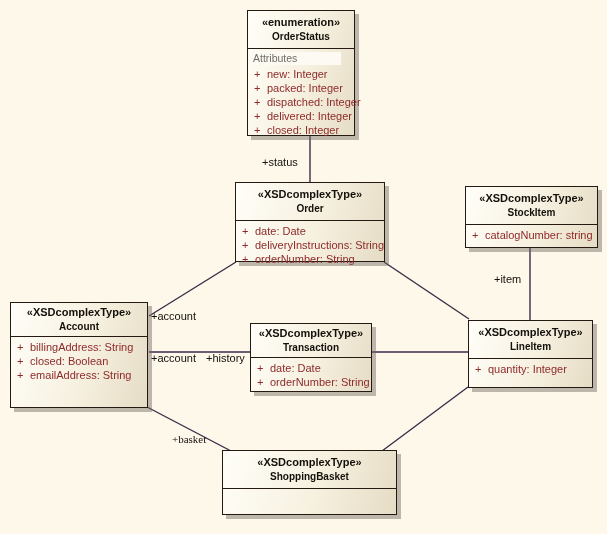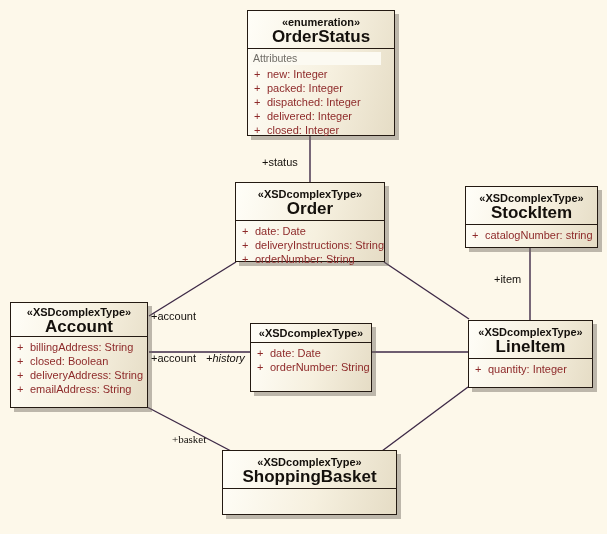--- a/index.html
+++ b/index.html
@@ -12,21 +12,21 @@
   svg.wires line { stroke:#3e2a47; stroke-width:1.4; }
 
   .uml-class {
     position:absolute; box-sizing:border-box;
     border:1.5px solid #241a12;
     background:linear-gradient(105deg,#fffef8 0%,#f6f0df 55%,#e5dcc5 100%);
     box-shadow:4px 4px 0 rgba(110,104,95,0.45);
   }
   .hdr { text-align:center; padding:4px 2px 4px; border-bottom:1.5px solid #241a12; }
   .stereo { font-size:11px; font-weight:bold; color:#14100c; line-height:14px; white-space:nowrap; }
-  .cname  { font-size:17px; font-weight:bold; color:#14100c; line-height:15px; white-space:nowrap; }
+  .cname  { font-size:10px; font-weight:bold; color:#14100c; line-height:15px; white-space:nowrap; }
   .cbody  { padding:3px 0 2px; }
   .comp-label {
     font-size:10.5px; color:#6f6c66; background:#fcfaf2;
     margin:0 13px 2px 3px; padding:0 2px; line-height:13px;
   }
   .attr { font-size:11px; color:#8e2a2a; line-height:14px; padding:0 13px 0 6px; white-space:nowrap; }
   .attr .plus { display:inline-block; width:13px; }
 
   .conn-label { position:absolute; font-size:11px; color:#14100c; line-height:12px; white-space:nowrap;margin-top:16px; }
 </style>
@@ -39,21 +39,21 @@
     <line x1="310" y1="136" x2="310" y2="183"></line>
     <line x1="236" y1="262" x2="149" y2="316"></line>
     <line x1="149" y1="352" x2="251" y2="352"></line>
     <line x1="372" y1="352" x2="469" y2="352"></line>
     <line x1="384" y1="262" x2="469" y2="319"></line>
     <line x1="530" y1="248" x2="530" y2="321"></line>
     <line x1="147" y1="407" x2="231" y2="451"></line>
     <line x1="468" y1="387" x2="382" y2="451"></line>
   </svg>
 
-  <div class="uml-class" style="left:247px; top:10px; width:148px; height:126px;">
+  <div class="uml-class" style="left:247px; top:10px; width:108px; height:126px;">
     <div class="hdr">
       <div class="stereo">«enumeration»</div>
       <div class="cname">OrderStatus</div>
     </div>
     <div class="cbody">
       <div class="comp-label">Attributes</div>
       <div class="attr"><span class="plus">+</span><span>new: Integer</span></div>
       <div class="attr"><span class="plus">+</span><span>packed: Integer</span></div>
       <div class="attr"><span class="plus">+</span><span>dispatched: Integer</span></div>
       <div class="attr"><span class="plus">+</span><span>delivered: Integer</span></div>
@@ -84,28 +84,28 @@
   </div>
 
   <div class="uml-class" style="left:10px; top:302px; width:138px; height:106px;">
     <div class="hdr" style="padding:2px 2px 2px;">
       <div class="stereo">«XSDcomplexType»</div>
       <div class="cname">Account</div>
     </div>
     <div class="cbody">
       <div class="attr"><span class="plus">+</span><span>billingAddress: String</span></div>
       <div class="attr"><span class="plus">+</span><span>closed: Boolean</span></div>
-      <div class="attr"><span class="plus">+</span><span>deliveryAddress: String</span></div>
       <div class="attr"><span class="plus">+</span><span>emailAddress: String</span></div>
     </div>
   </div>
 
   <div class="uml-class" style="left:250px; top:323px; width:122px; height:69px;">
     <div class="hdr" style="padding:2px 2px 2px;">
       <div class="stereo">«XSDcomplexType»</div>
+      <div class="cname">Transaction</div>
     </div>
     <div class="cbody">
       <div class="attr"><span class="plus">+</span><span>date: Date</span></div>
       <div class="attr"><span class="plus">+</span><span>orderNumber: String</span></div>
     </div>
   </div>
 
   <div class="uml-class" style="left:468px; top:320px; width:125px; height:68px;">
     <div class="hdr">
       <div class="stereo">«XSDcomplexType»</div>
@@ -120,17 +120,17 @@
     <div class="hdr">
       <div class="stereo">«XSDcomplexType»</div>
       <div class="cname">ShoppingBasket</div>
     </div>
     <div class="cbody"></div>
   </div>
 
   <span class="conn-label" style="left:262px; top:140px;">+status</span>
   <span class="conn-label" style="left:151px; top:294px;">+account</span>
   <span class="conn-label" style="left:151px; top:336px;">+account</span>
-  <span class="conn-label" style="left:206px; top:336px;font-style:italic;">+history</span>
+  <span class="conn-label" style="left:206px; top:336px;">+history</span>
   <span class="conn-label" style="left:494px; top:257px;">+item</span>
   <span class="conn-label" style="left:172px; top:417px;font-family:Liberation Serif, serif;">+basket</span>
 
 </div>
 
 </body></html>

